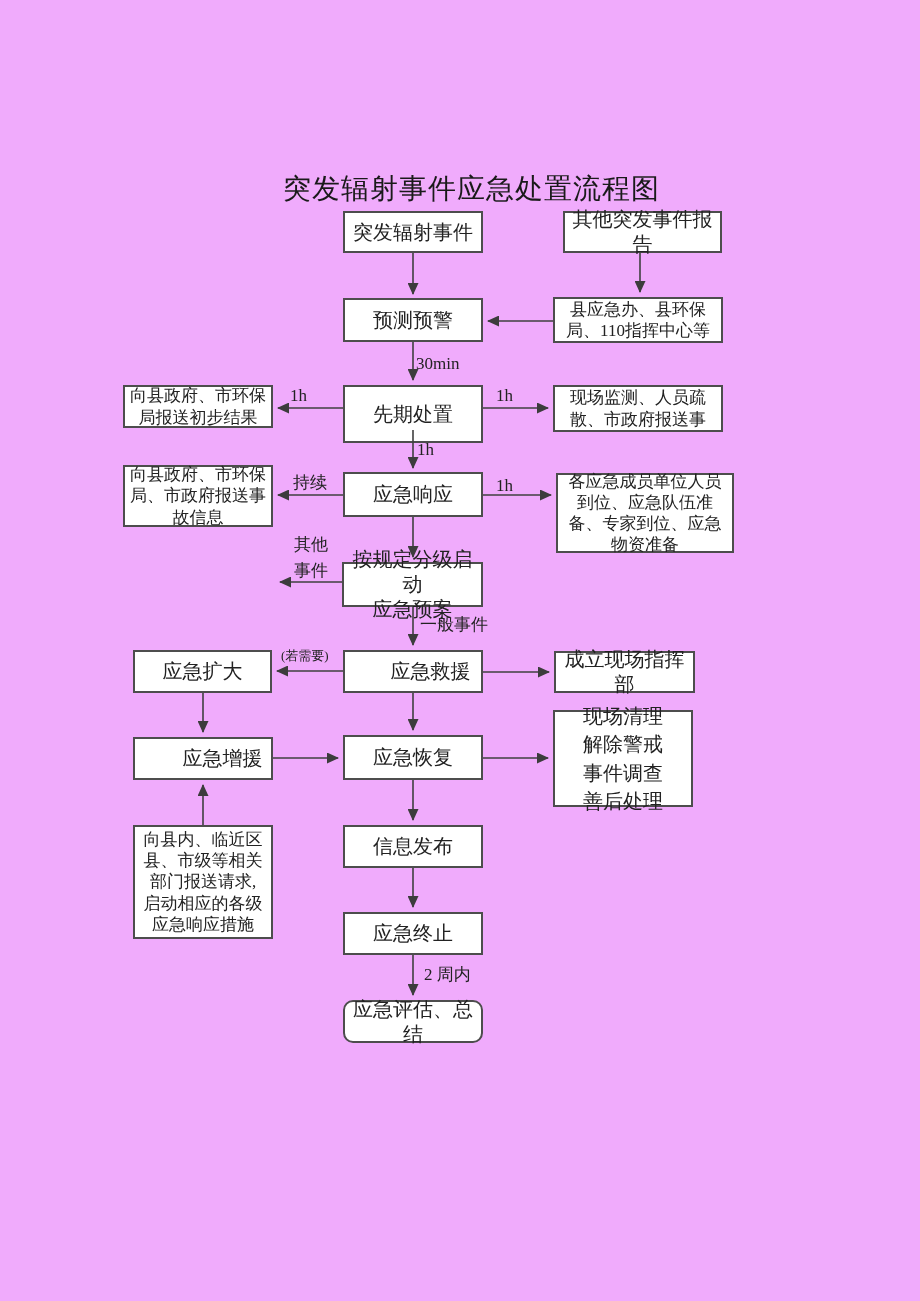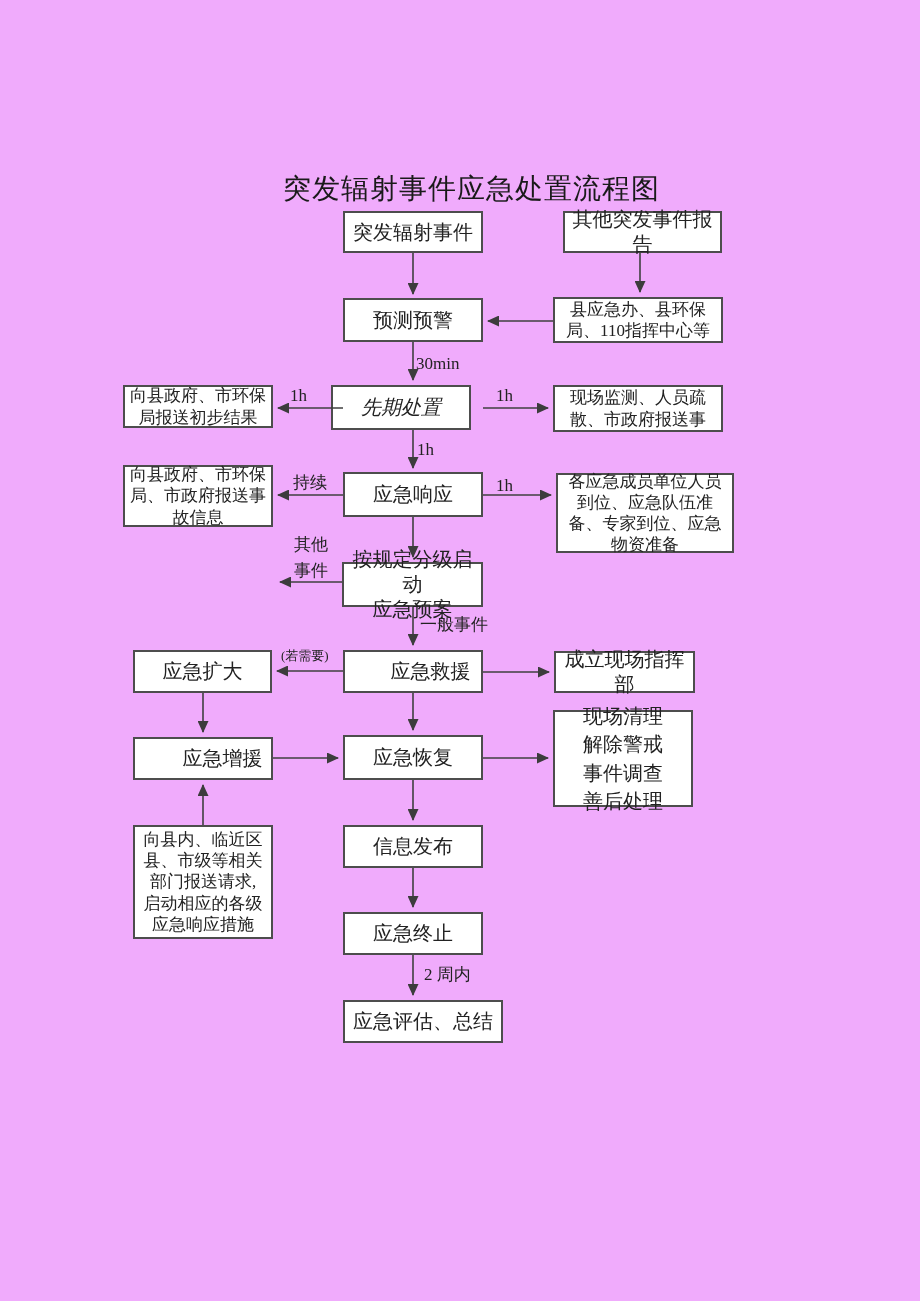--- a/index.html
+++ b/index.html
@@ -61,21 +61,21 @@
 
 <div id="page">
 
   <div id="title">突发辐射事件应急处置流程图</div>
 
   <div class="node big" style="left:343px; top:211px; width:140px; height:42px;">突发辐射事件</div>
   <div class="node big" style="left:563px; top:211px; width:159px; height:42px;">其他突发事件报告</div>
   <div class="node big" style="left:343px; top:298px; width:140px; height:44px;">预测预警</div>
   <div class="node" style="left:553px; top:297px; width:170px; height:46px;">县应急办、县环保
 局、110指挥中心等</div>
-  <div class="node big" style="left:331px; top:385px; width:140px; height:45px;font-style:italic;">先期处置</div>
+  <div class="node big" style="left:343px; top:385px; width:140px; height:58px;">先期处置</div>
   <div class="node" style="left:123px; top:385px; width:150px; height:43px;">向县政府、市环保
 局报送初步结果</div>
   <div class="node" style="left:553px; top:385px; width:170px; height:47px;">现场监测、人员疏
 散、市政府报送事</div>
   <div class="node big" style="left:343px; top:472px; width:140px; height:45px;">应急响应</div>
   <div class="node" style="left:123px; top:465px; width:150px; height:62px;">向县政府、市环保
 局、市政府报送事
 故信息</div>
   <div class="node" style="left:556px; top:457px; width:178px; height:80px;margin-top:16px;">各应急成员单位人员
 到位、应急队伍准
@@ -92,21 +92,21 @@
 解除警戒
 事件调查
 善后处理</div>
   <div class="node big" style="left:343px; top:825px; width:140px; height:43px;">信息发布</div>
   <div class="node" style="left:133px; top:825px; width:140px; height:114px;">向县内、临近区
 县、市级等相关
 部门报送请求,
 启动相应的各级
 应急响应措施</div>
   <div class="node big" style="left:343px; top:912px; width:140px; height:43px;">应急终止</div>
-  <div class="node big" style="left:343px; top:1000px; width:160px; height:43px;">应急评估、总结</div>
+  <div class="node big" style="left:343px; top:1000px; width:140px; height:43px;border-radius:10px;">应急评估、总结</div>
 
   <span class="edge-label" style="left:416px; top:351px;">30min</span>
   <span class="edge-label" style="left:290px; top:383px;">1h</span>
   <span class="edge-label" style="left:496px; top:383px;">1h</span>
   <span class="edge-label" style="left:417px; top:437px;">1h</span>
   <span class="edge-label" style="left:293px; top:470px;">持续</span>
   <span class="edge-label" style="left:496px; top:473px;">1h</span>
   <span class="edge-label" style="left:294px; top:532px;">其他
 事件</span>
   <span class="edge-label" style="left:420px; top:612px;">一般事件</span>

